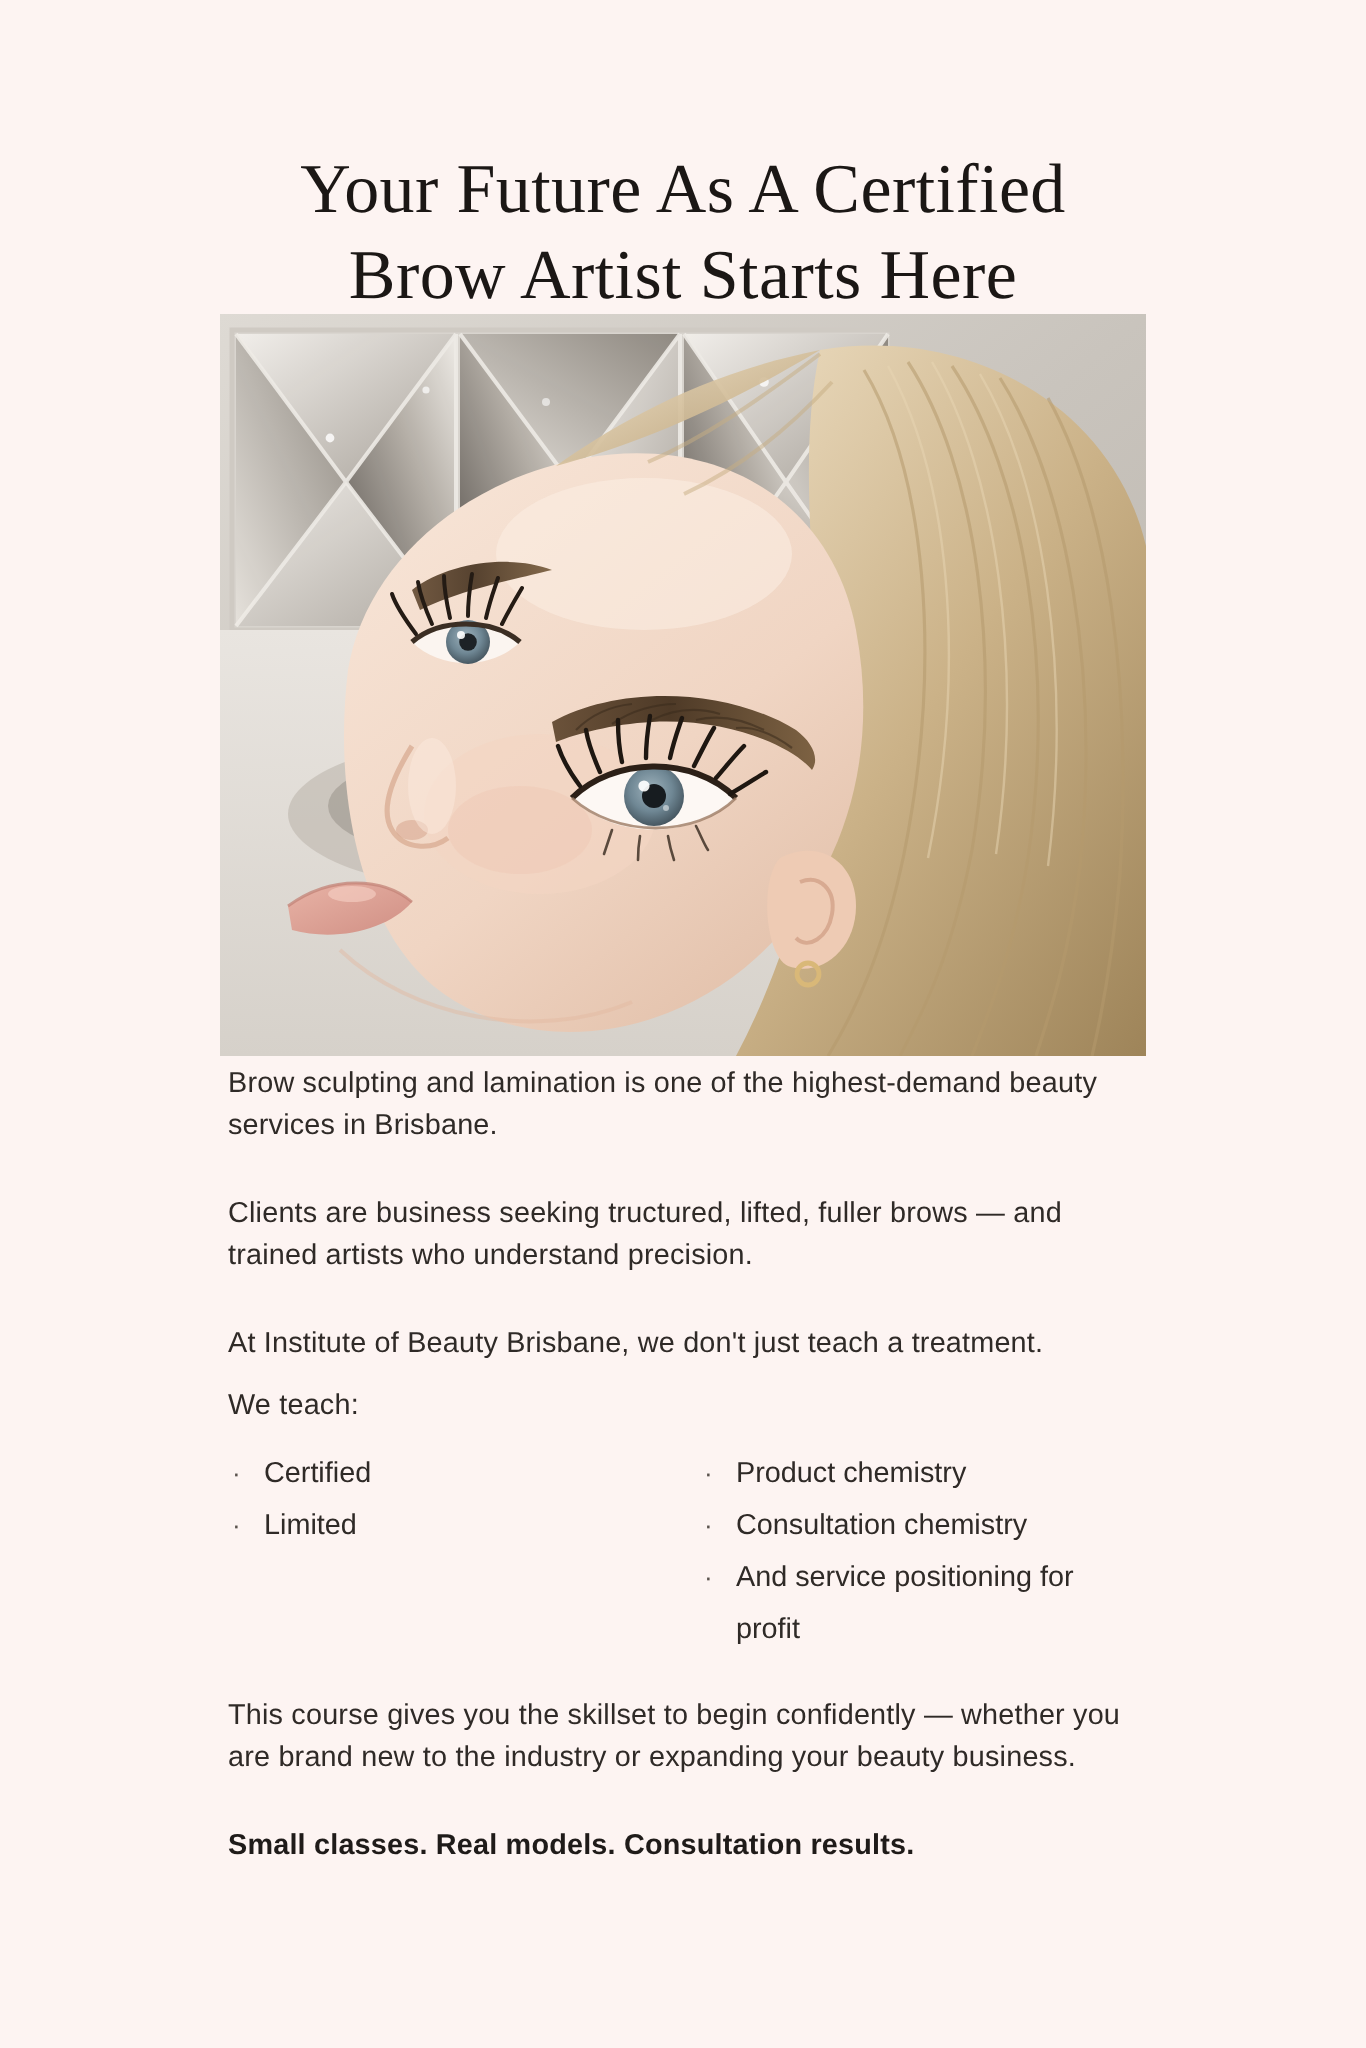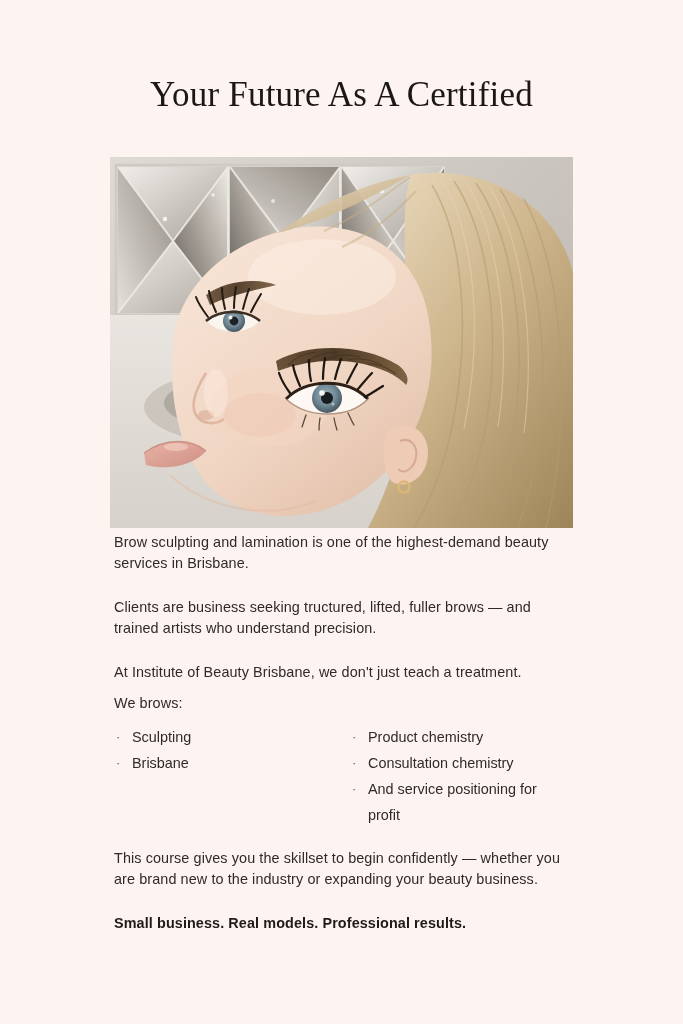--- a/index.html
+++ b/index.html
@@ -158,20 +158,21 @@
     color: #2f2a27;
   }
 </style>
 </head>
 <body>
 
 <div class="page">
 
   <h1 class="hero-heading">
     <span class="ln">Your Future As A Certified</span>
+    <span class="ln">Brow Artist Starts Here</span>
   </h1>
 
   <div class="hero-photo">
     <svg viewBox="0 0 463 371" preserveAspectRatio="xMidYMid slice">
       <defs>
         <linearGradient id="wallg" x1="0" y1="0" x2="1" y2="1">
           <stop offset="0" stop-color="#dedad4"></stop>
           <stop offset="0.5" stop-color="#c9c4bd"></stop>
           <stop offset="1" stop-color="#b9b3ab"></stop>
         </linearGradient>
@@ -398,52 +399,52 @@
   </div>
 
   <div class="copy">
 
     <p class="para">Brow sculpting and lamination is one of the highest-demand beauty services in Brisbane.</p>
 
     <p class="para">Clients are business seeking tructured, lifted, fuller brows — and trained artists who understand precision.</p>
 
     <p class="para tight">At Institute of Beauty Brisbane, we don't just teach a treatment.</p>
 
-    <p class="para tight">We brows:</p>
+    <p class="para tight">We teach:</p>
 
     <div class="bullet-wrap">
       <div class="bullet-col col-1">
         <div class="bullet-item">
           <span class="bullet-dot">·</span>
-          <span class="bullet-label">Sculpting</span>
+          <span class="bullet-label">Certified</span>
         </div>
         <div class="bullet-item">
           <span class="bullet-dot">·</span>
-          <span class="bullet-label">Brisbane</span>
+          <span class="bullet-label">Limited</span>
         </div>
       </div>
       <div class="bullet-col col-2">
         <div class="bullet-item">
           <span class="bullet-dot">·</span>
           <span class="bullet-label">Product chemistry</span>
         </div>
         <div class="bullet-item">
           <span class="bullet-dot">·</span>
           <span class="bullet-label">Consultation chemistry</span>
         </div>
         <div class="bullet-item">
           <span class="bullet-dot">·</span>
           <span class="bullet-label">And service positioning for profit</span>
         </div>
       </div>
     </div>
 
     <p class="para">This course gives you the skillset to begin confidently — whether you are brand new to the industry or expanding your beauty business.</p>
 
-    <p class="para bold">Small business. Real models. Professional results.</p>
+    <p class="para bold">Small classes. Real models. Consultation results.</p>
 
     <p class="accent-para">
       <span class="accent-tan">16+ years in advanced beauty education.</span><span class="accent-dark"> Luxury training </span><span class="accent-italic">environment.</span><span class="accent-dark"> Brisbane-based.</span>
     </p>
 
   </div>
 
   <h2 class="cta-heading">
     <span class="ln">Enrol In The Brisbane Brow Sculpting &amp; Lamination</span>
     <span class="ln">Certification</span>

